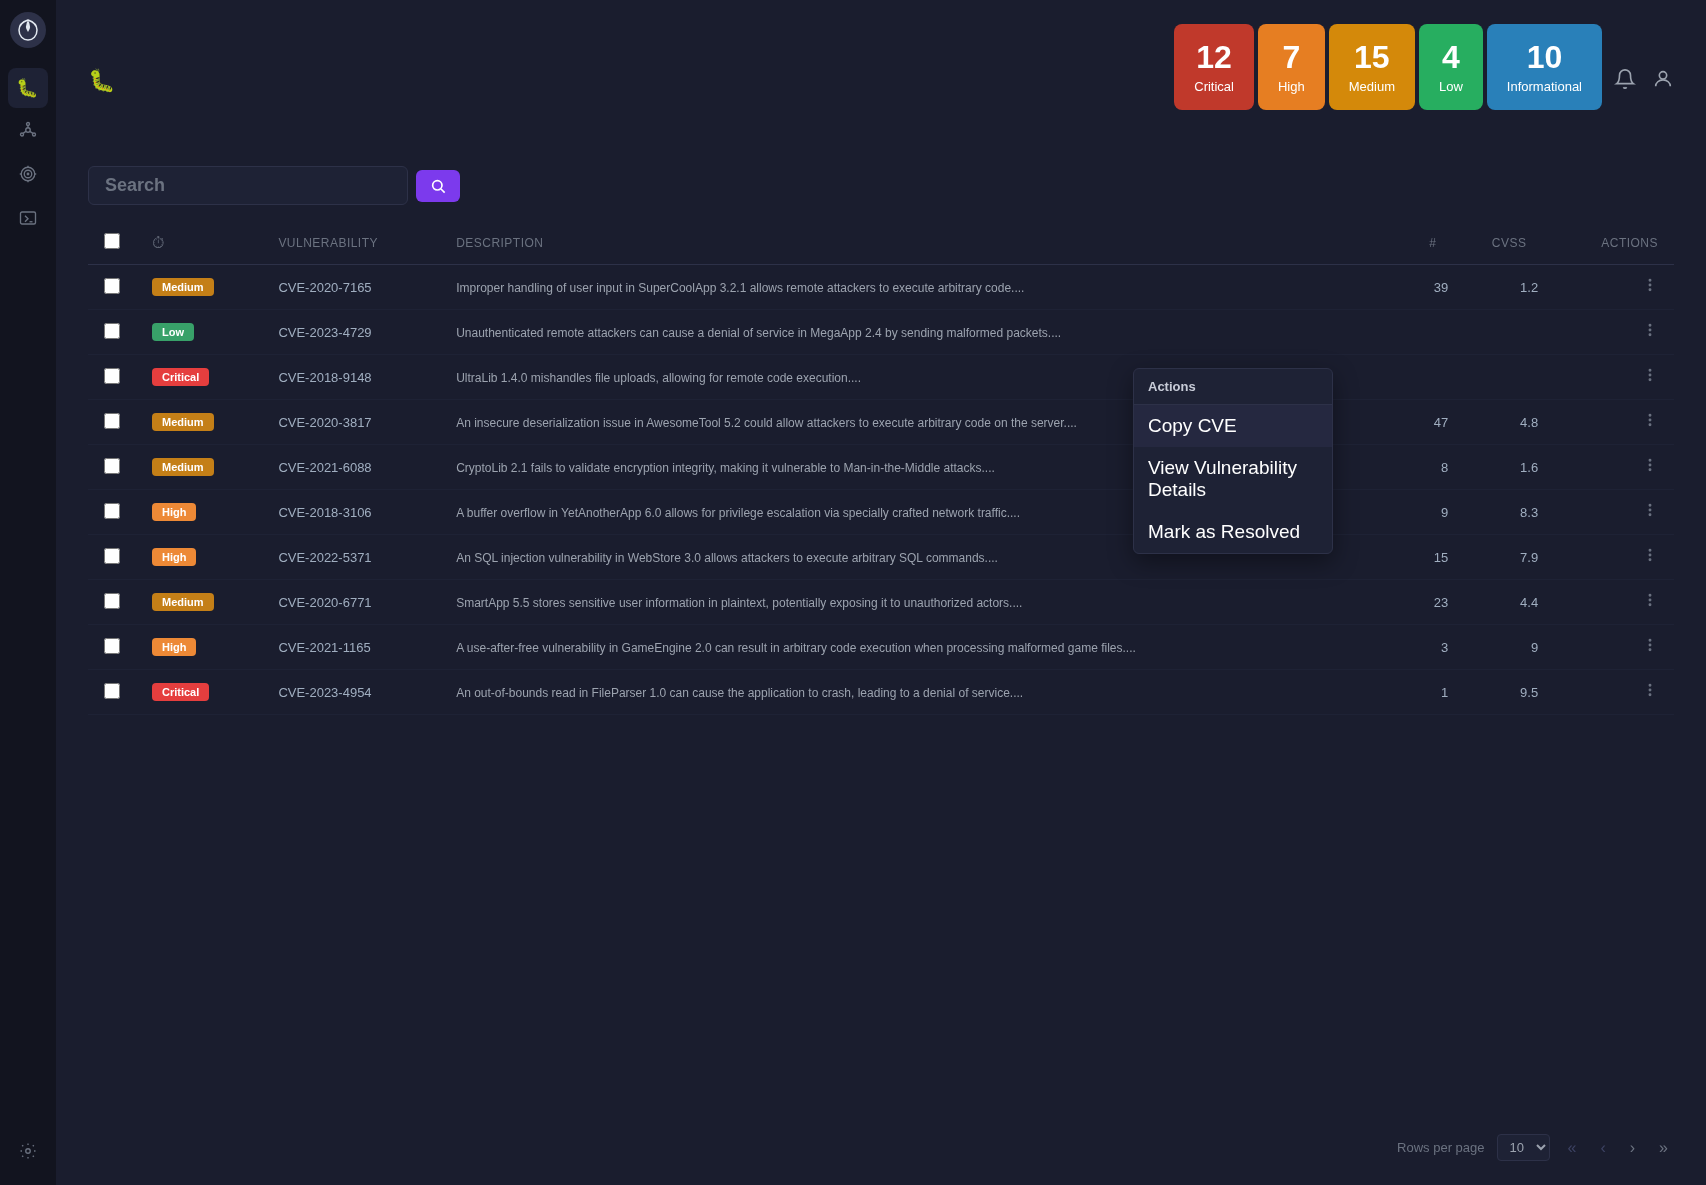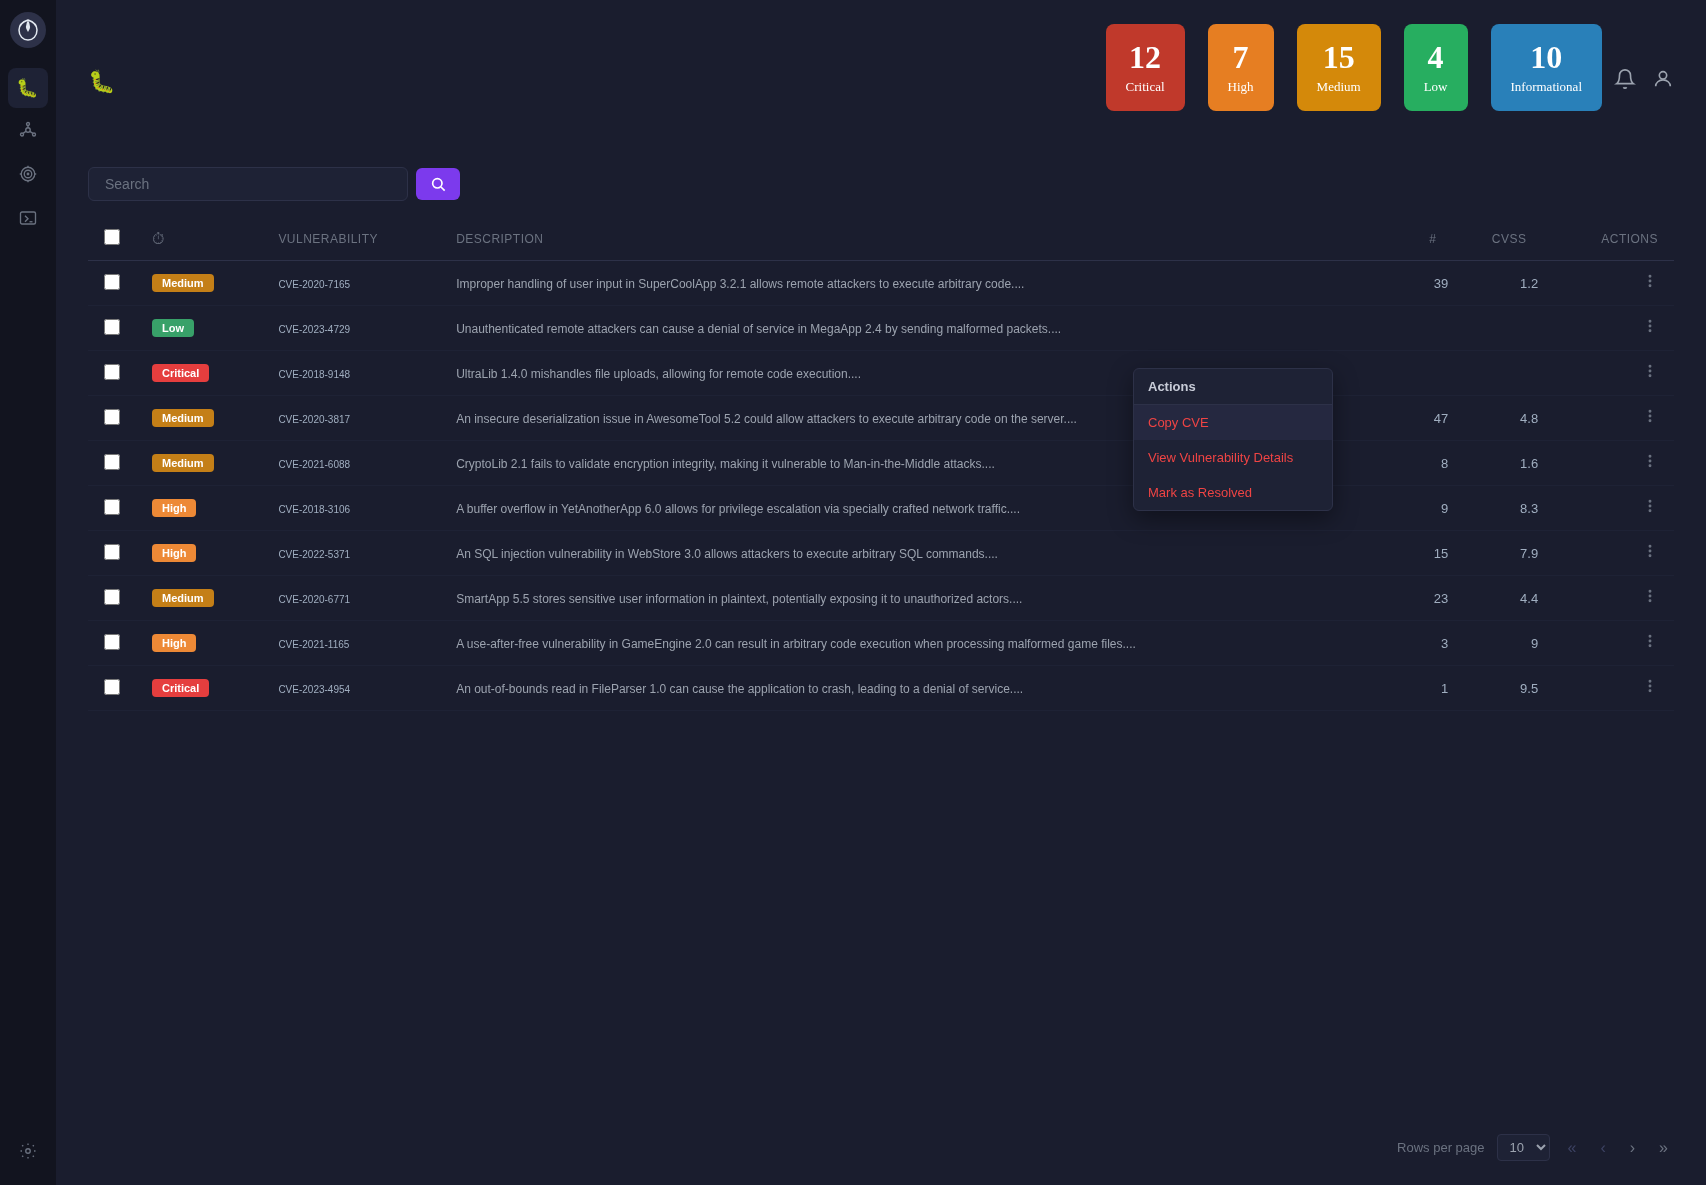--- a/index.html
+++ b/index.html
@@ -76,23 +76,22 @@
     }
     .header-icon {
       color: #9ca3af;
       font-size: 20px;
       cursor: pointer;
     }
 
     
     .stat-cards {
       display: flex;
-      gap: 23px;
+      gap: 4px;
       margin-bottom: 28px;
-      font-family: Liberation Serif, serif;
     }
     .stat-card {
       flex: 1;
       border-radius: 8px;
       padding: 16px 20px;
       display: flex;
       flex-direction: column;
       align-items: center;
       justify-content: center;
       cursor: pointer;
@@ -119,23 +118,24 @@
       align-items: center;
       gap: 8px;
       margin-bottom: 16px;
     }
     .search-input {
       background: #1e2235;
       border: 1px solid #2d3148;
       border-radius: 6px;
       color: #9ca3af;
       padding: 8px 16px;
-      font-size: 14px;
+      font-size: 18px;
       width: 320px;
       outline: none;
+      font-weight: bold;
     }
     .search-input::placeholder { color: #6b7280; }
     .search-btn {
       background: #7c3aed;
       border: none;
       border-radius: 6px;
       padding: 8px 14px;
       cursor: pointer;
       color: white;
       font-size: 16px;
@@ -197,21 +197,21 @@
       color: white;
     }
     .badge.critical { background: #e53e3e; }
     .badge.high { background: #ed8936; }
     .badge.medium { background: #d69e2e; background: #c47f17; }
     .badge.low { background: #38a169; }
 
     .cve-id {
       color: #a0aec0;
       font-weight: 500;
-      font-size: 10px;
+      font-size: 13px;
       white-space: nowrap;
     }
     .description-text {
       color: #9ca3af;
       font-size: 12px;
       max-width: 640px;
     }
     .num-cell {
       text-align: right;
       color: #a0aec0;
@@ -234,22 +234,22 @@
     }
     .dropdown-header {
       padding: 10px 14px;
       font-weight: 600;
       color: #c8ccd8;
       border-bottom: 1px solid #2d3148;
       font-size: 13px;
     }
     .dropdown-item {
       padding: 10px 14px;
-      font-size: 13px;
-      color: #ef4444;
+      font-size: 19px;
+      color: #ffffff;
       cursor: pointer;
       display: flex;
       align-items: center;
       gap: 8px;
     }
     .dropdown-item.active-item {
       background: #252840;
     }
 
     

